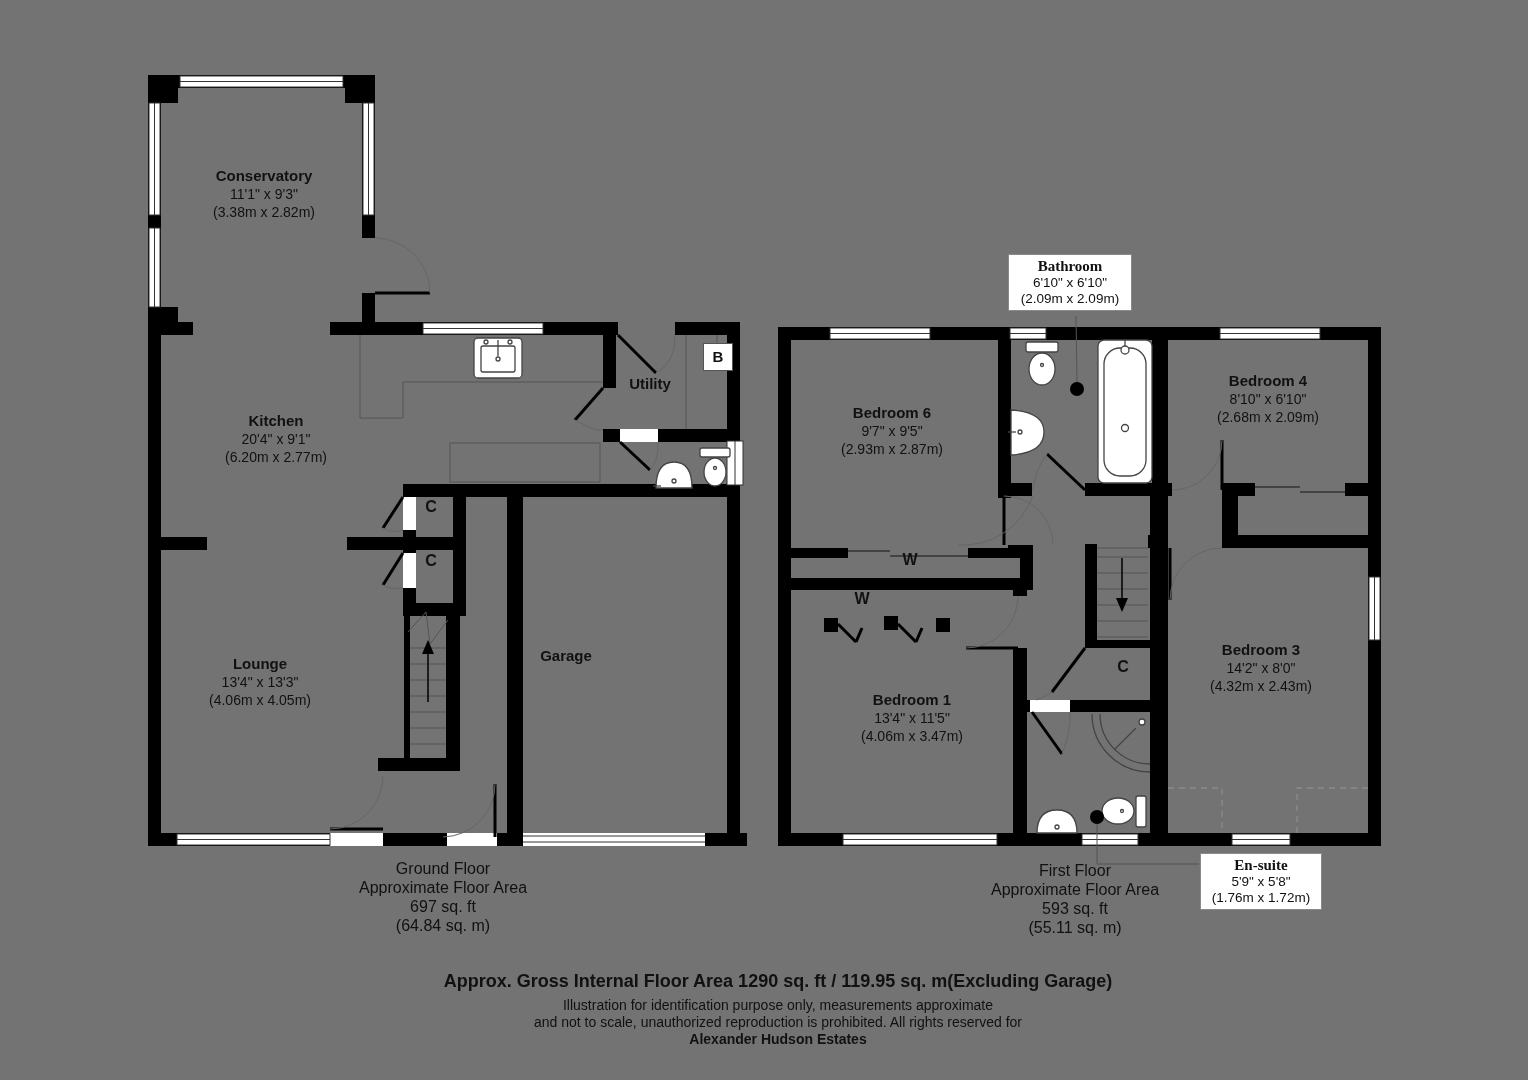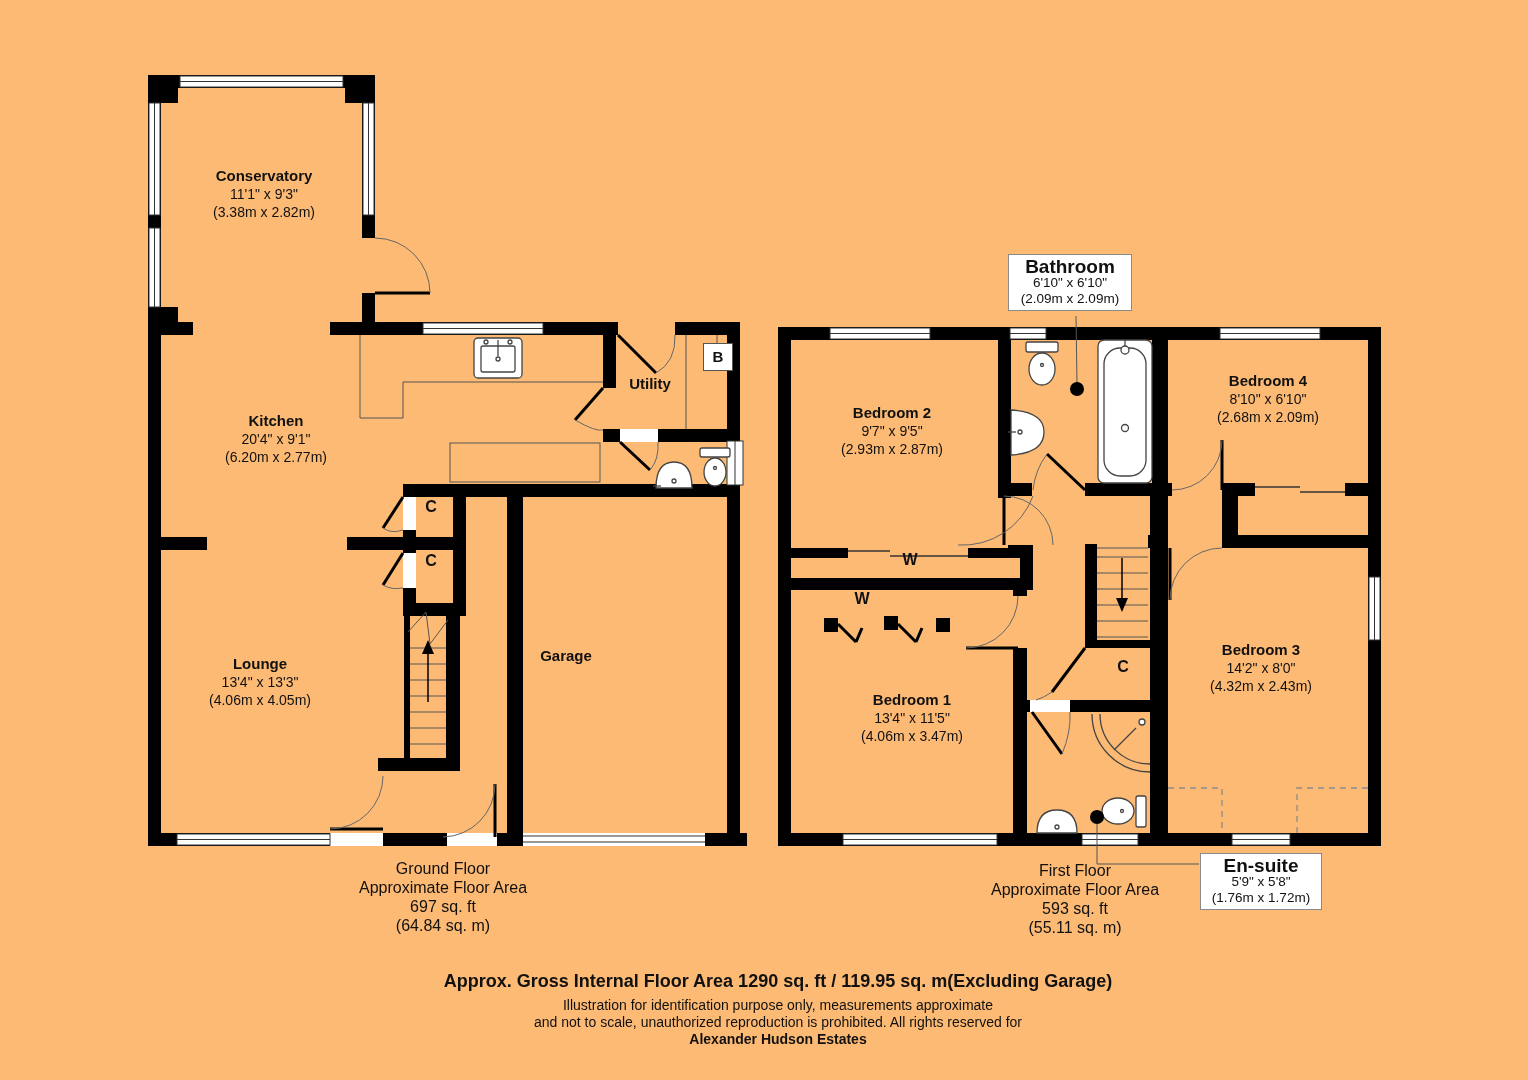--- a/index.html
+++ b/index.html
@@ -1,25 +1,25 @@
 <!DOCTYPE html>
 <html><head>
 <meta charset="utf-8">
 <style>
   html,body{margin:0;padding:0;background:#fff;}
-  #page{position:relative;width:1528px;height:1080px;background:#fdba74;overflow:hidden;
+  #page{position:relative;width:1528px;height:1080px;background:#737373;overflow:hidden;
         font-family:"Liberation Sans",sans-serif;color:#111;}
   #plan-svg{position:absolute;left:0;top:0;}
   .label{position:absolute;transform:translateX(-50%);text-align:center;white-space:nowrap;}
   .room-name{display:block;font-weight:bold;font-size:15px;line-height:19px;}
   .room-dims{display:block;font-size:14px;line-height:18px;}
   .letter{font-weight:bold;font-size:16px;}
   .callout{position:absolute;border:1px solid #8a8a8a;background:#fff;text-align:center;
            padding:3px 8px;}
-  .callout .room-name{font-size:19px;line-height:17px;}
+  .callout .room-name{font-size:15px;line-height:17px;font-family:Liberation Serif, serif;}
   .callout .room-dims{font-size:13.5px;line-height:16px;}
   .floor-footer span{display:block;font-weight:normal;font-size:16px;line-height:19px;}
   .bottom-title{font-weight:bold;font-size:18px;line-height:22px;}
   .bottom-small{font-size:14px;line-height:17px;}
   .bottom-brand{font-weight:bold;font-size:14px;line-height:17px;}
   .bbox{position:absolute;border:1px solid #555;background:#fff;text-align:center;
         font-weight:bold;font-size:15px;line-height:24px;}
 </style>
 </head>
 <body>
@@ -321,21 +321,21 @@
 </div>
 <div class="label" style="left:260px;top:654px">
   <span class="room-name">Lounge</span>
   <span class="room-dims">13'4" x 13'3"</span>
   <span class="room-dims">(4.06m x 4.05m)</span>
 </div>
 <div class="label" style="left:566px;top:646px">
   <span class="room-name">Garage</span>
 </div>
 <div class="label" style="left:892px;top:403px">
-  <span class="room-name">Bedroom 2</span>
+  <span class="room-name">Bedroom 6</span>
   <span class="room-dims">9'7" x 9'5"</span>
   <span class="room-dims">(2.93m x 2.87m)</span>
 </div>
 <div class="label" style="left:1268px;top:371px">
   <span class="room-name">Bedroom 4</span>
   <span class="room-dims">8'10" x 6'10"</span>
   <span class="room-dims">(2.68m x 2.09m)</span>
 </div>
 <div class="label" style="left:912px;top:690px">
   <span class="room-name">Bedroom 1</span>

